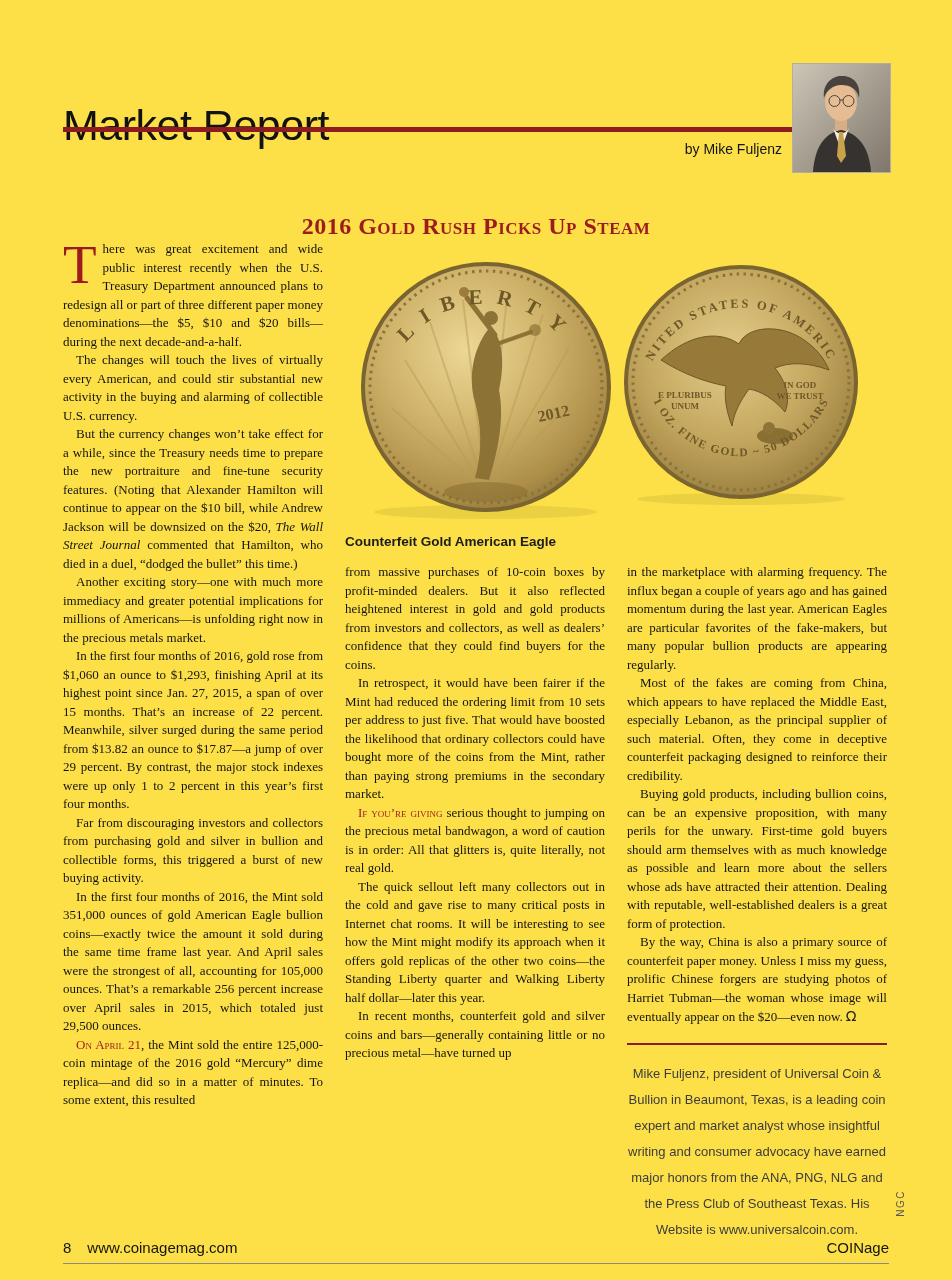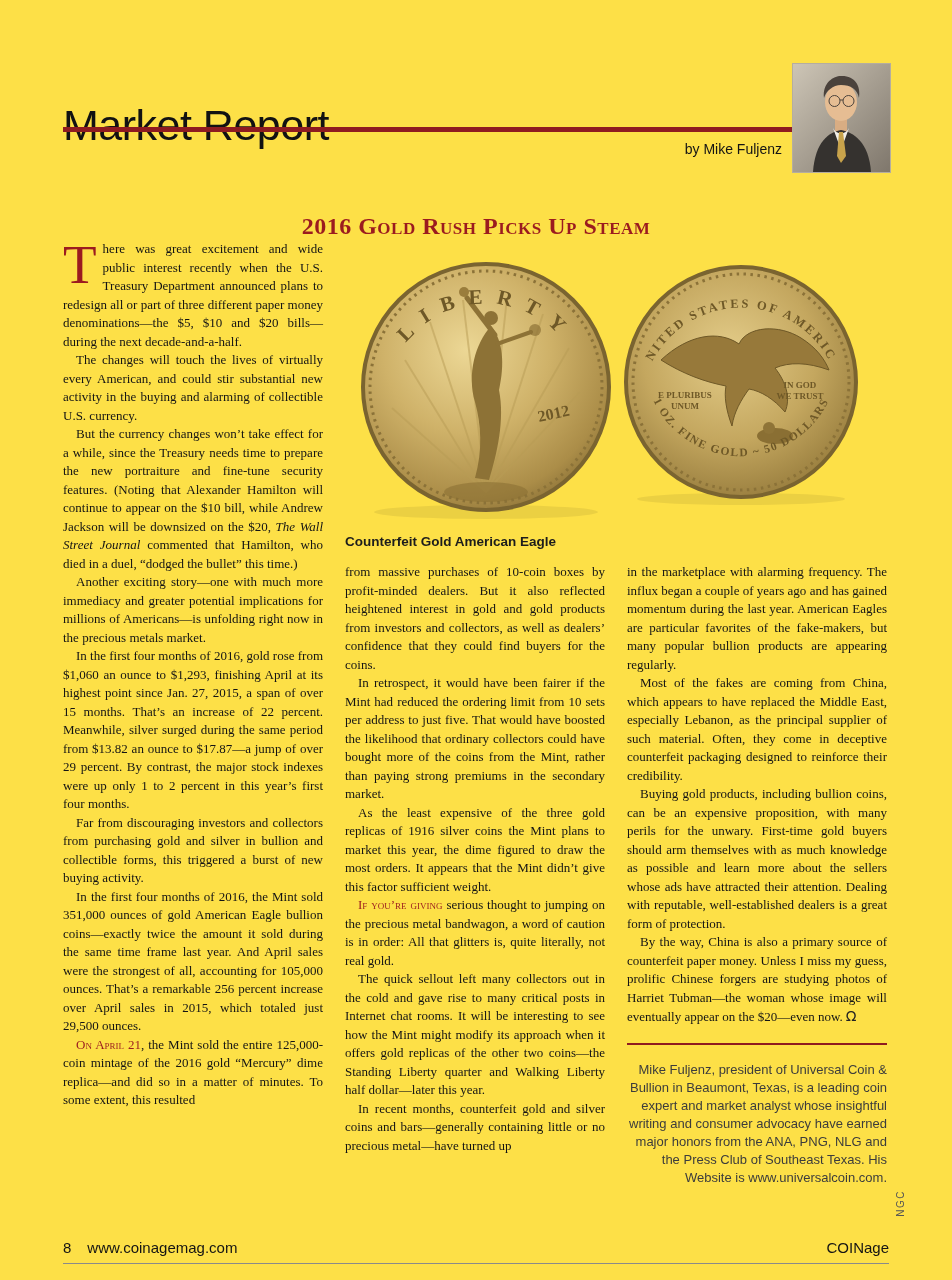--- a/index.html
+++ b/index.html
@@ -33,22 +33,22 @@
 
   
   figure{margin:0;}
   figure svg{display:block;}
   figcaption{text-align:left;font-family:"Liberation Sans",sans-serif;font-weight:700;
              font-size:13.5px;color:#1c1c1c;margin-top:2px;}
 
   
   .bio{margin-top:16px;}
   .bio-rule{height:2px;background:#8e1b20;margin-bottom:9px;}
-  .bio p{font-family:"Liberation Sans",sans-serif;font-size:13px;line-height:18px;
-         color:#3c3c3c;text-align:right;text-indent:0;margin-top:16px;}
+  .bio p{font-family:"Liberation Sans",sans-serif;font-size:13px;line-height:26px;
+         color:#3c3c3c;text-align:center;text-indent:0;margin-top:16px;}
 
   
   .credit{position:absolute;left:895px;top:1190px;writing-mode:vertical-rl;
           transform:rotate(180deg);font-family:"Liberation Sans",sans-serif;
           font-size:10px;letter-spacing:1.5px;color:#555;}
 
   
   .footer{position:absolute;left:63px;top:1239px;width:826px;display:flex;align-items:baseline;
           font-family:"Liberation Sans",sans-serif;font-size:15px;color:#141414;}
   .footer .site{margin-left:16px;}
@@ -172,21 +172,20 @@
           </g>
         </svg>
         <figcaption>Counterfeit Gold American Eagle</figcaption>
       </figure>
 
       <div class="cols23">
 
         <div class="col">
           <p class="ni">from massive purchases of 10-coin boxes by profit-minded dealers. But it also reflected heightened interest in gold and gold products from investors and collectors, as well as dealers’ confidence that they could find buyers for the coins.</p>
           <p>In retrospect, it would have been fairer if the Mint had reduced the ordering limit from 10 sets per address to just five. That would have boosted the likelihood that ordinary collectors could have bought more of the coins from the Mint, rather than paying strong premiums in the secondary market.</p>
-          <p>As the least expensive of the three gold replicas of 1916 silver coins the Mint plans to market this year, the dime figured to draw the most orders. It appears that the Mint didn’t give this factor sufficient weight.</p>
           <p><span class="lead">If you’re giving</span><span> serious thought to jumping on the precious metal bandwagon, a word of caution is in order: All that glitters is, quite literally, not real gold.</span></p>
           <p>The quick sellout left many collectors out in the cold and gave rise to many critical posts in Internet chat rooms. It will be interesting to see how the Mint might modify its approach when it offers gold replicas of the other two coins—the Standing Liberty quarter and Walking Liberty half dollar—later this year.</p>
           <p>In recent months, counterfeit gold and silver coins and bars—generally containing little or no precious metal—have turned up</p>
         </div>
 
         <div class="col">
           <p class="ni">in the marketplace with alarming frequency. The influx began a couple of years ago and has gained momentum during the last year. American Eagles are particular favorites of the fake-makers, but many popular bullion products are appearing regularly.</p>
           <p>Most of the fakes are coming from China, which appears to have replaced the Middle East, especially Lebanon, as the principal supplier of such material. Often, they come in deceptive counterfeit packaging designed to reinforce their credibility.</p>
           <p>Buying gold products, including bullion coins, can be an expensive proposition, with many perils for the unwary. First-time gold buyers should arm themselves with as much knowledge as possible and learn more about the sellers whose ads have attracted their attention. Dealing with reputable, well-established dealers is a great form of protection.</p>
           <p><span>By the way, China is also a primary source of counterfeit paper money. Unless I miss my guess, prolific Chinese forgers are studying photos of Harriet Tubman—the woman whose image will eventually appear on the $20—even now.</span><span class="endmark">Ω</span></p>

